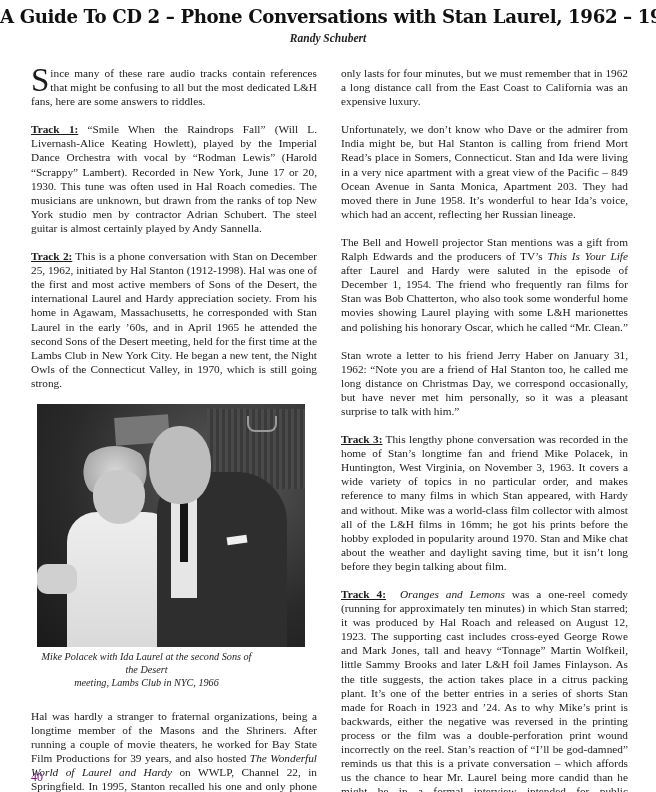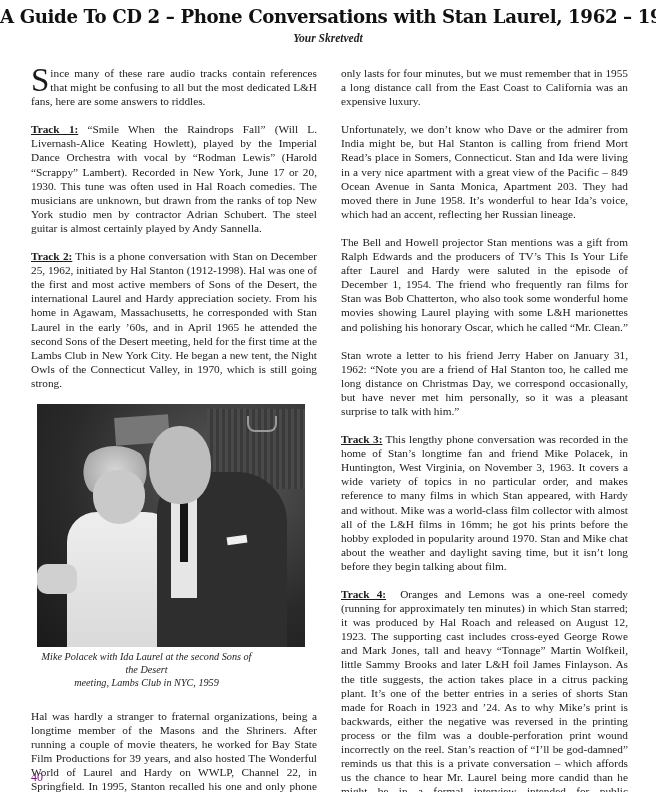--- a/index.html
+++ b/index.html
@@ -23,21 +23,21 @@
     text-align: justify;
   }
   .col-left { left: 31px; width: 286px; }
   .col-right { left: 341px; width: 287px; }
   .col p { margin: 0 0 14px 0; }
   .col p.tight { margin-bottom: 0; }
   .track-label { font-weight: bold; text-decoration: underline; }
   .dropcap {
     float: left; font-size: 33px; line-height: 26px; margin: 1px 1px 0 0; padding: 0;
   }
-  .film { }
+  .film { font-style: italic; }
   .photo-wrap { margin: 0 0 0 6px; width: 219px; }
   .photo {
     width: 268px; height: 243px; position: relative; overflow: hidden;
     background: radial-gradient(ellipse at 70% 30%, #5a5a5a 0%, #2a2a2a 60%, #1a1a1a 100%);
   }
   .photo .curtain { position: absolute; left: 170px; top: 5px; width: 98px; height: 80px;
     background: repeating-linear-gradient(90deg, #4a4a4a 0 3px, #3a3a3a 3px 6px); }
   .photo .chandelier { position: absolute; left: 210px; top: 12px; width: 26px; height: 14px;
     border: 2px solid #9a9a9a; border-top: none; border-radius: 0 0 8px 8px; }
   .photo .sign { position: absolute; left: 78px; top: 12px; width: 54px; height: 28px;
@@ -63,21 +63,21 @@
   .caption {
     font-style: italic; font-size: 10.2px; line-height: 13px; text-align: center;
     margin: 3px 0 0 0; color: #222;
   }
   .page-number { position: absolute; left: 31px; top: 770px; font-size: 12px; color: #701a75; }
 </style>
 </head>
 <body>
 
 <div class="title">A Guide To CD 2 – Phone Conversations with Stan Laurel, 1962 – 1964</div>
-<div class="author">Your Skretvedt</div>
+<div class="author">Randy Schubert</div>
 
 <div class="col col-left">
   <p>
     <span class="dropcap">S</span><span>ince many of these rare audio tracks contain references that might be confusing to all but the most dedicated L&amp;H fans, here are some answers to riddles.</span>
   </p>
   <p>
     <span class="track-label">Track 1:</span><span> “Smile When the Raindrops Fall” (Will L. Livernash-Alice Keating Howlett), played by the Imperial Dance Orchestra with vocal by “Rodman Lewis” (Harold “Scrappy” Lambert). Recorded in New York, June 17 or 20, 1930.  This tune was often used in Hal Roach comedies.  The musicians are unknown, but drawn from the ranks of top New York studio men by contractor Adrian Schubert.  The steel guitar is almost certainly played by Andy Sannella.</span>
   </p>
   <p>
     <span class="track-label">Track 2:</span><span>  This is a phone conversation with Stan on December 25, 1962, initiated by Hal Stanton (1912-1998).  Hal was one of the first and most active members of Sons of the Desert, the international Laurel and Hardy appreciation society.  From his home in Agawam, Massachusetts, he corresponded with Stan Laurel in the early ’60s, and in April 1965 he attended the second Sons of the Desert meeting, held for the first time at the Lambs Club in New York City.  He began a new tent, the Night Owls of the Connecticut Valley, in 1970, which is still going strong.</span>
@@ -92,30 +92,30 @@
       <div class="woman-face"></div>
       <div class="man-suit"></div>
       <div class="man-shirt"></div>
       <div class="man-tie"></div>
       <div class="pocket"></div>
       <div class="man-head"></div>
       <div class="left-arm"></div>
     </div>
     <div class="caption">
       <span>Mike Polacek with Ida Laurel at the second Sons of the Desert</span><br>
-      <span>meeting, Lambs Club in NYC, 1959</span>
+      <span>meeting, Lambs Club in NYC, 1966</span>
     </div>
   </div>
   <p class="tight">
     <span>Hal was hardly a stranger to fraternal organizations, being a longtime member of the Masons and the Shriners.  After running a couple of movie theaters, he worked for Bay State Film Productions for 39 years, and also hosted </span><span class="film">The Wonderful World of Laurel and Hardy</span><span> on WWLP, Channel 22, in Springfield.  In 1995, Stanton recalled his one and only phone conversation with Stan.  “He said, ‘I was waiting for your call,’ and I never felt bigger in my life.  I was so nervous and excited to be talking to this guy I idolized.”  The call</span>
   </p>
 </div>
 
 <div class="col col-right">
-  <p>only lasts for four minutes, but we must remember that in 1955 a long distance call from the East Coast to California was an expensive luxury.</p>
+  <p>only lasts for four minutes, but we must remember that in 1962 a long distance call from the East Coast to California was an expensive luxury.</p>
   <p>Unfortunately, we don’t know who Dave or the admirer from India might be, but Hal Stanton is calling from friend Mort Read’s place in Somers, Connecticut.  Stan and Ida were living in a very nice apartment with a great view of the Pacific – 849 Ocean Avenue in Santa Monica, Apartment 203.  They had moved there in June 1958.  It’s wonderful to hear Ida’s voice, which had an accent, reflecting her Russian lineage.</p>
   <p>
     <span>The Bell and Howell projector Stan mentions was a gift from Ralph Edwards and the producers of TV’s </span><span class="film">This Is Your Life</span><span> after Laurel and Hardy were saluted in the episode of December 1, 1954.  The friend who frequently ran films for Stan was Bob Chatterton, who also took some wonderful home movies showing Laurel playing with some L&amp;H marionettes and polishing his honorary Oscar, which he called “Mr. Clean.”</span>
   </p>
   <p>Stan wrote a letter to his friend Jerry Haber on January 31, 1962: “Note you are a friend of Hal Stanton too, he called me long distance on Christmas Day, we correspond occasionally, but have never met him personally, so it was a pleasant surprise to talk with him.”</p>
   <p>
     <span class="track-label">Track 3:</span><span> This lengthy phone conversation was recorded in the home of Stan’s longtime fan and friend Mike Polacek, in Huntington, West Virginia, on November 3, 1963.  It covers a wide variety of topics in no particular order, and makes reference to many films in which Stan appeared, with Hardy and without.  Mike was a world-class film collector with almost all of the L&amp;H films in 16mm; he got his prints before the hobby exploded in popularity around 1970.  Stan and Mike chat about the weather and daylight saving time, but it isn’t long before they begin talking about film.</span>
   </p>
   <p>
     <span class="track-label">Track 4:</span>&nbsp; <span class="film">Oranges and Lemons</span><span> was a one-reel comedy (running for approximately ten minutes) in which Stan starred; it was produced by Hal Roach and released on August 12, 1923.  The supporting cast includes cross-eyed George Rowe and Mark Jones, tall and heavy “Tonnage” Martin Wolfkeil, little Sammy Brooks and later L&amp;H foil James Finlayson.  As the title suggests, the action takes place in a citrus packing plant.  It’s one of the better entries in a series of shorts Stan made for Roach in 1923 and ’24.  As to why Mike’s print is backwards, either the negative was reversed in the printing process or the film was a double-perforation print wound incorrectly on the reel.  Stan’s reaction of “I’ll be god-damned” reminds us that this is a private conversation – which affords us the chance to hear Mr. Laurel being more candid than he might be in a formal interview intended for public consumption.</span>

